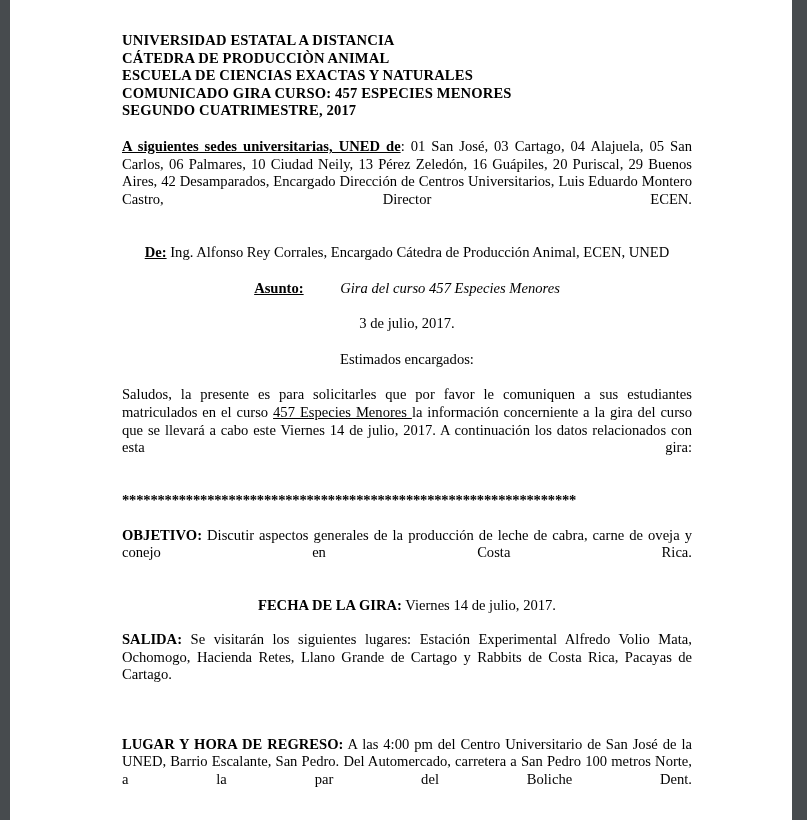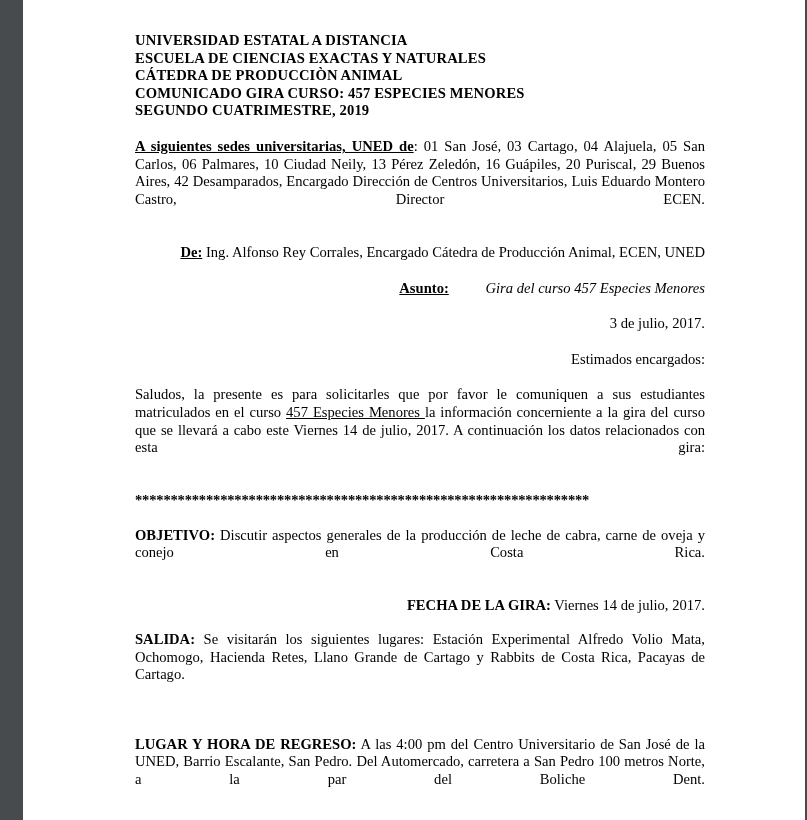--- a/index.html
+++ b/index.html
@@ -18,21 +18,21 @@
 
   
   #viewer {
     position: relative;
     width: 807px;
     height: 820px;
     background: #474b4e;
   }
   #page {
     position: absolute;
-    left: 23px;
+    left: 10px;
     top: 0;
     width: 782px;
     height: 820px;
     background: #ffffff;
     overflow: hidden;
   }
 
   
   #doc {
     position: absolute;
@@ -53,21 +53,21 @@
     text-align: left;
     letter-spacing: 0.15px;
     white-space: nowrap;
   }
 
   .para {
     margin: 0;
     text-align: justify;
     text-justify: inter-word;
   }
-  .para.left { text-align: right; }
+  .para.left { text-align: center; }
 
   .gap-lg { height: 18px; }
   .gap-md { height: 17px; }
 
   .b { font-weight: bold; }
   .u { text-decoration: underline; }
   .bi { font-weight: normal; font-style: italic; margin-left: 33px; }
 
   .stars {
     font-weight: bold;
@@ -87,24 +87,24 @@
 </style>
 </head>
 <body>
 
 <div id="viewer">
   <div id="page">
     <div id="doc">
 
       <div class="hdr-block">
         <div class="hdr-line">UNIVERSIDAD ESTATAL A DISTANCIA</div>
+        <div class="hdr-line">CÁTEDRA DE PRODUCCIÒN ANIMAL</div>
         <div class="hdr-line">ESCUELA DE CIENCIAS EXACTAS Y NATURALES</div>
-        <div class="hdr-line">CÁTEDRA DE PRODUCCIÒN ANIMAL</div>
         <div class="hdr-line">COMUNICADO GIRA CURSO: 457 ESPECIES MENORES</div>
-        <div class="hdr-line">SEGUNDO CUATRIMESTRE, 2019</div>
+        <div class="hdr-line">SEGUNDO CUATRIMESTRE, 2017</div>
       </div>
 
       <div class="gap-lg"></div>
 
       <p class="para"><span class="b u">A siguientes sedes universitarias, UNED de</span><span>: 01 San José, 03 Cartago, 04 Alajuela, 05 San Carlos, 06 Palmares, 10 Ciudad Neily, 13 Pérez Zeledón, 16 Guápiles, 20 Puriscal, 29 Buenos Aires, 42 Desamparados, Encargado Dirección de Centros Universitarios, Luis Eduardo Montero Castro, Director ECEN.</span></p>
 
       <div class="gap-lg"></div>
 
       <p class="para left"><span class="b u">De:</span><span> Ing. Alfonso Rey Corrales, Encargado Cátedra de Producción Animal, ECEN, UNED</span></p>
 

